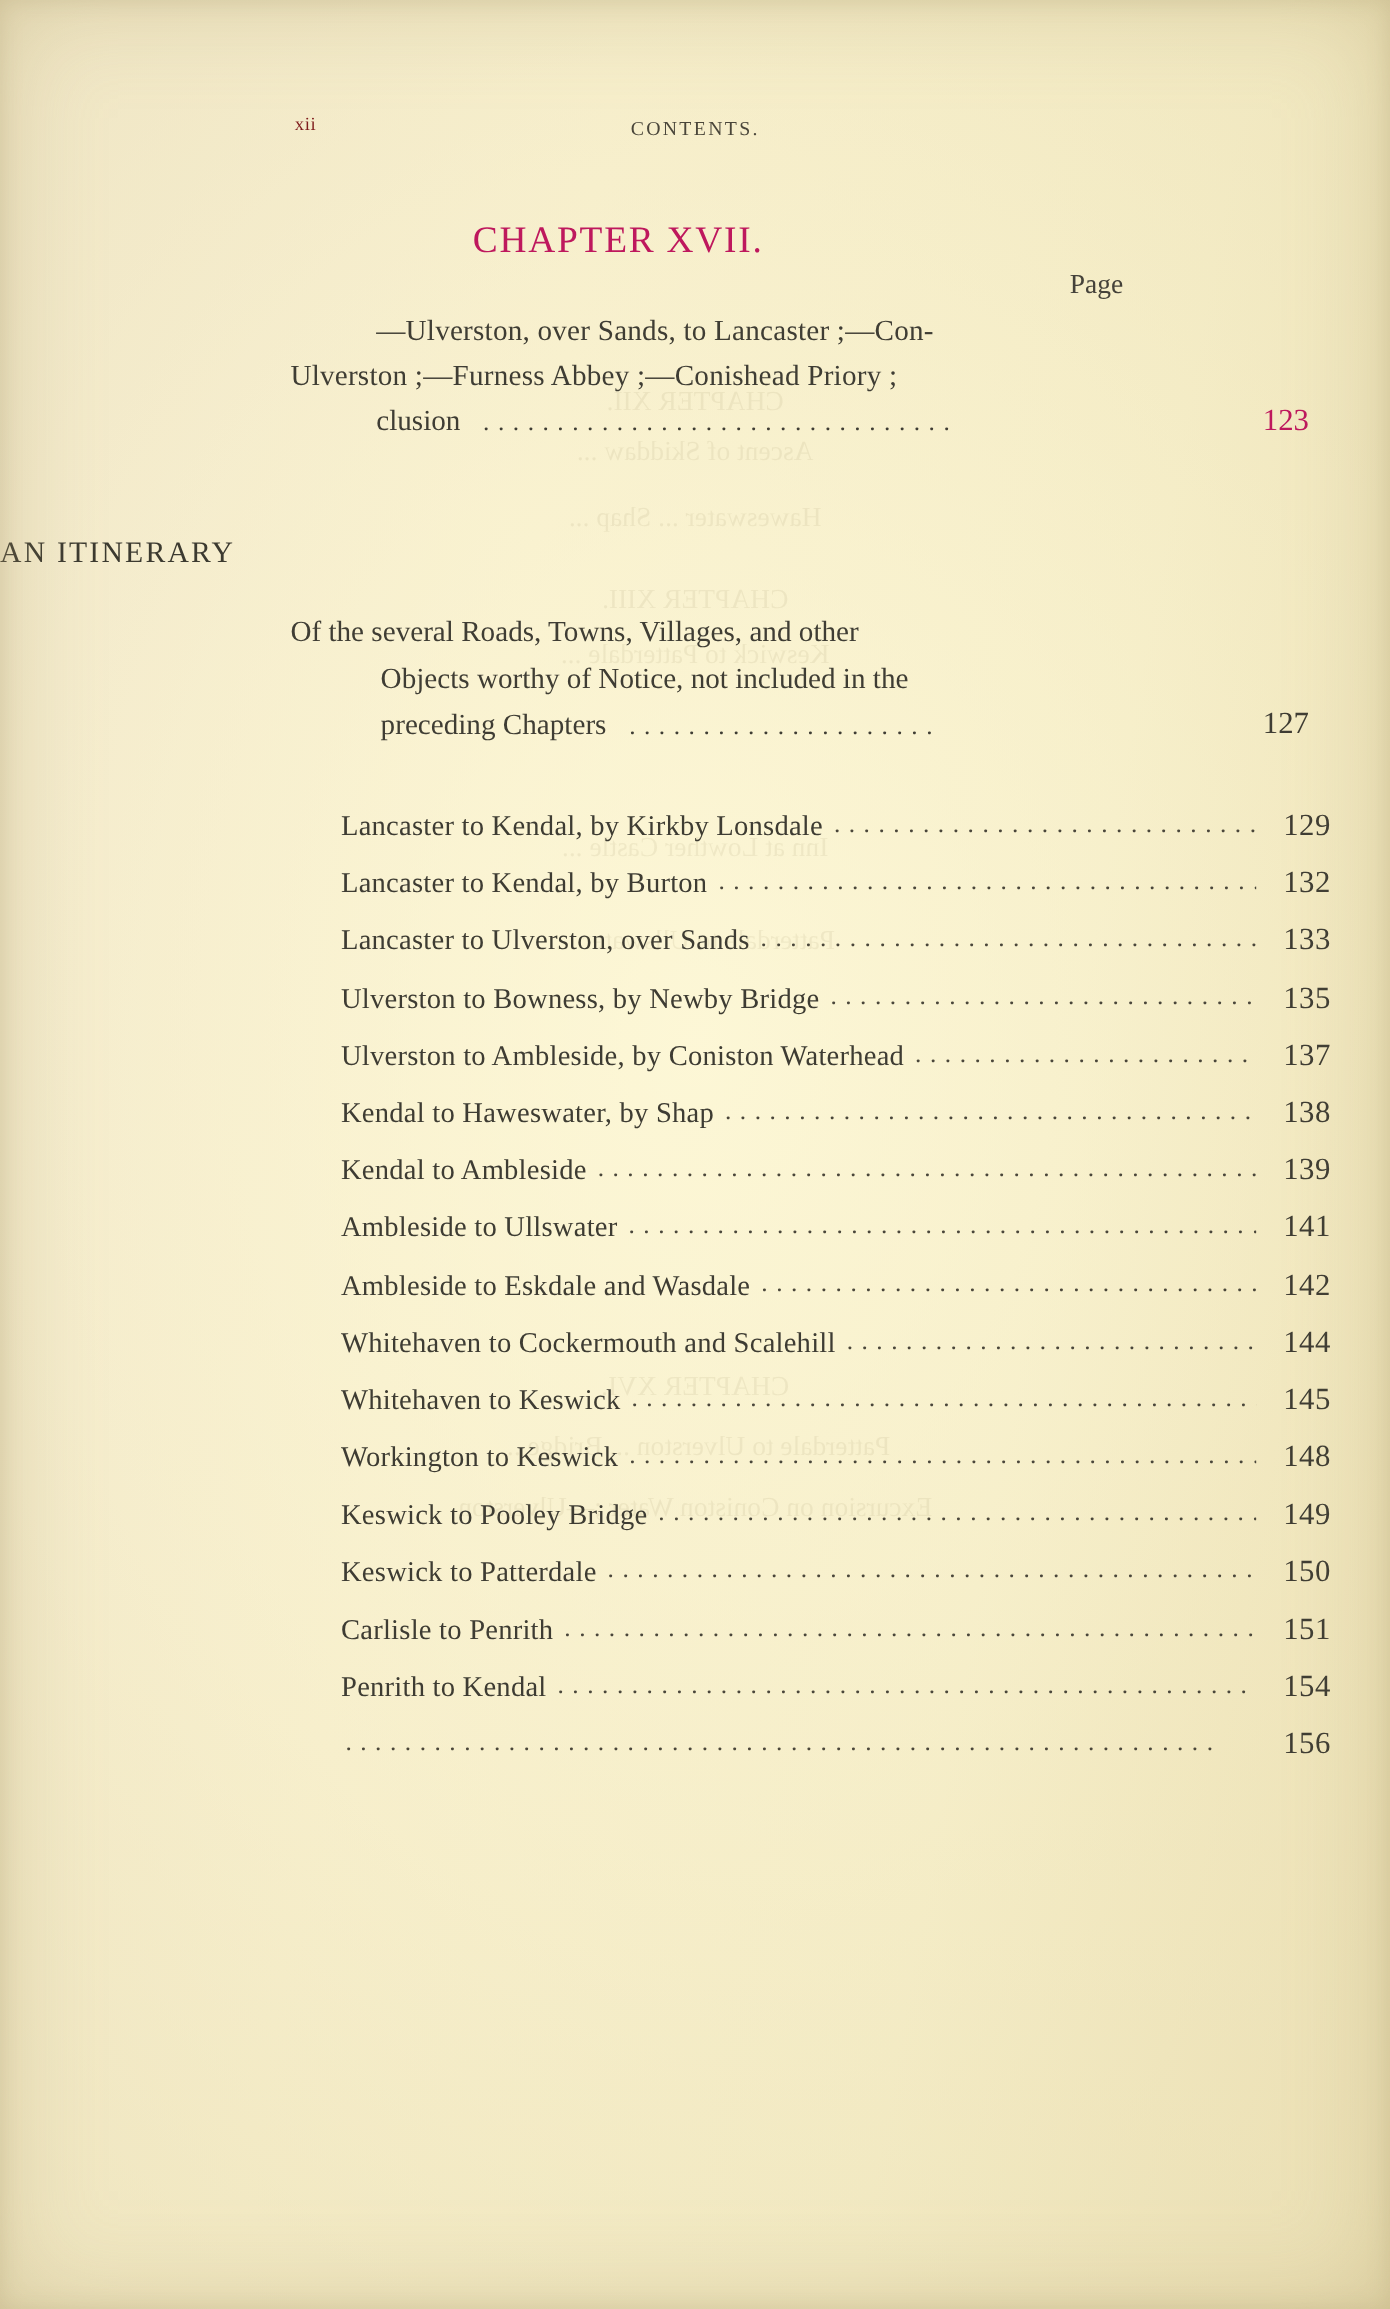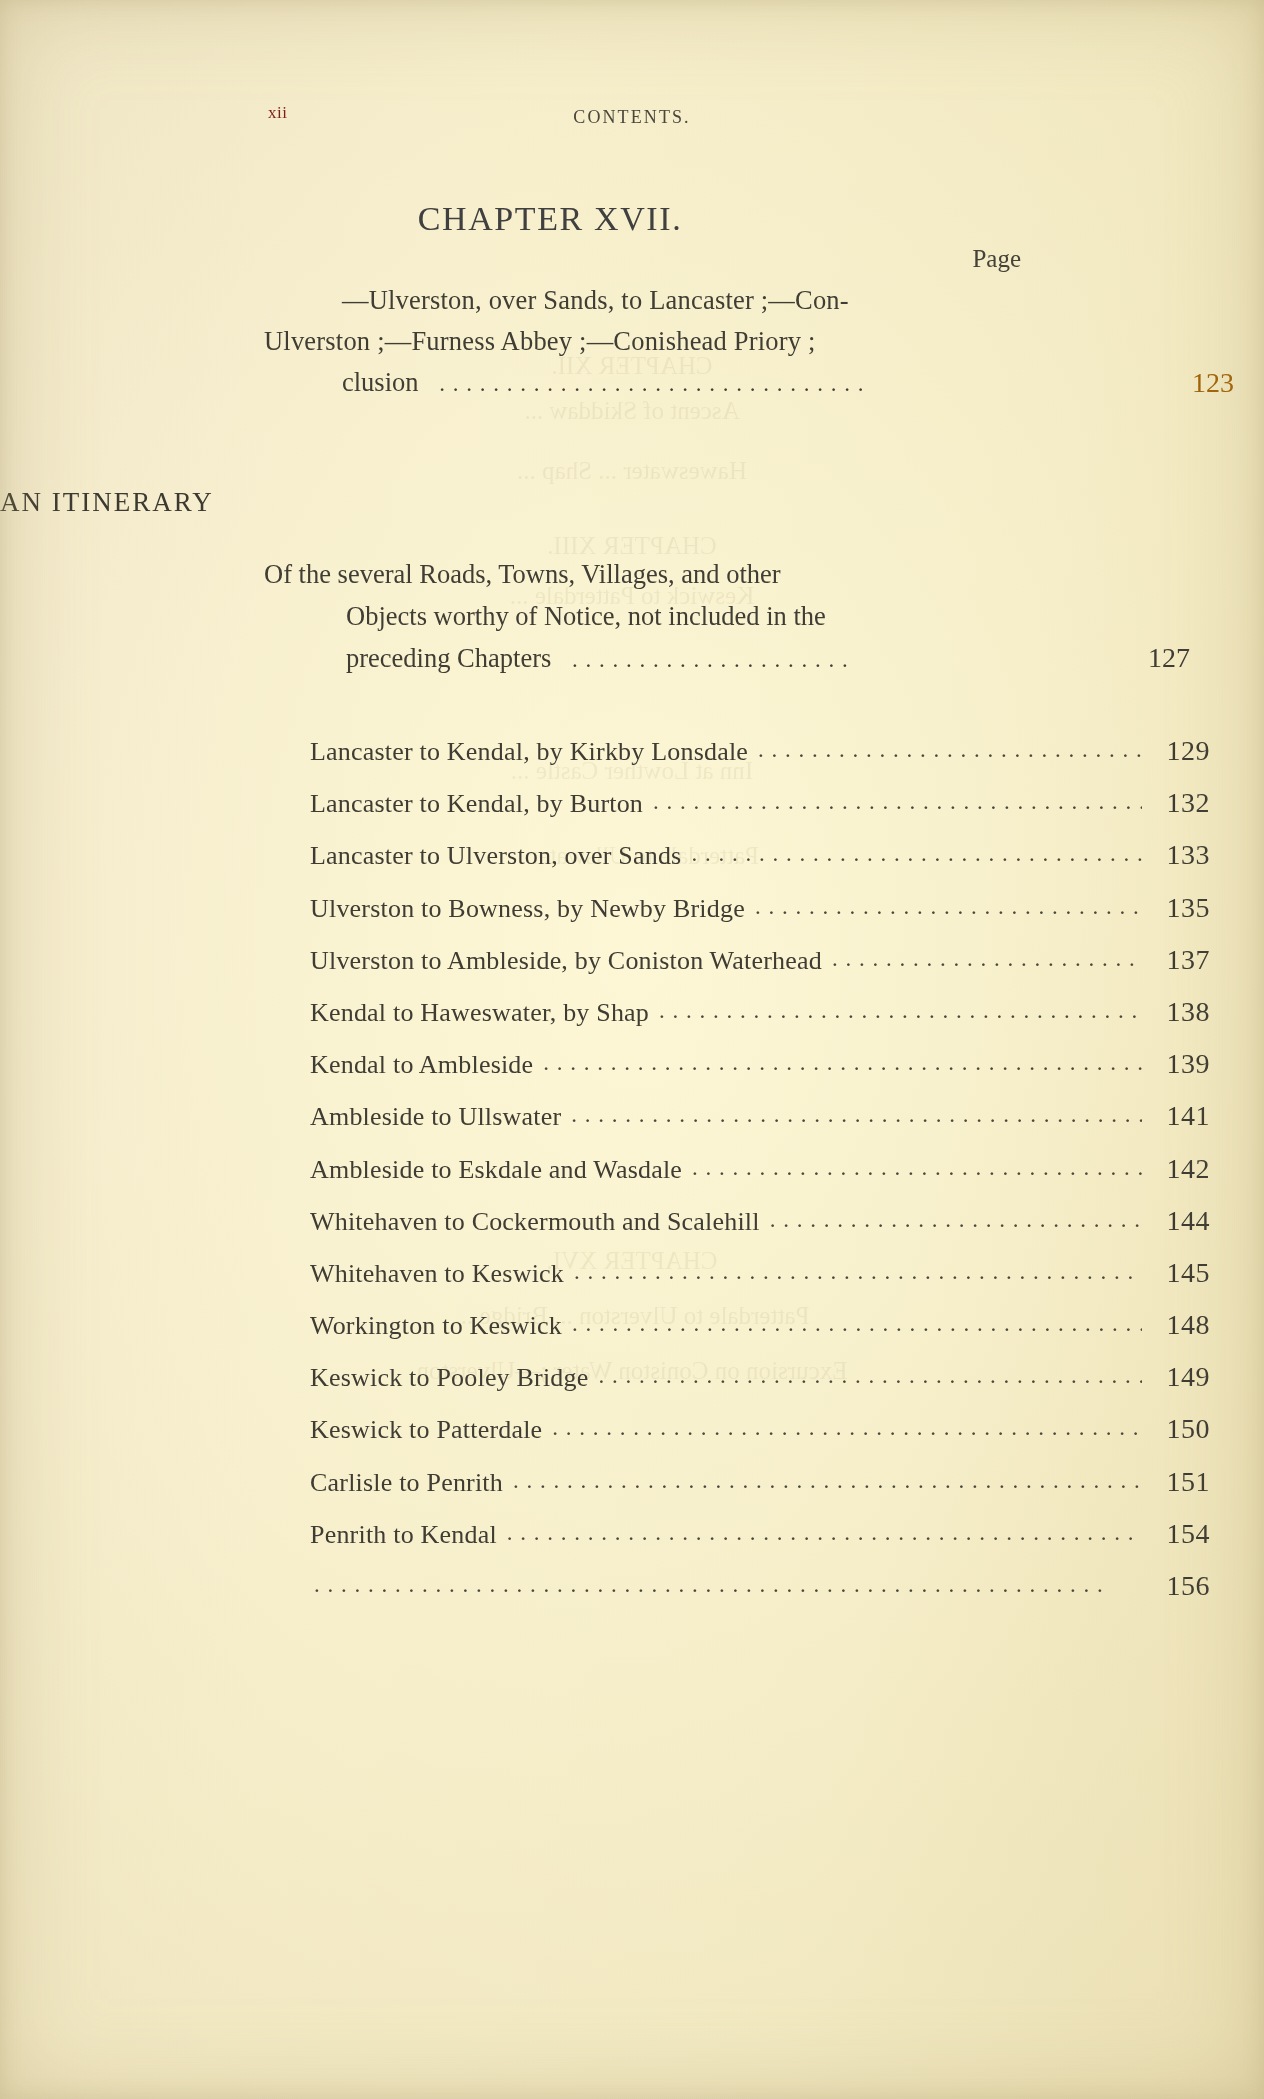--- a/index.html
+++ b/index.html
@@ -77,26 +77,26 @@
     text-align: center;
     font-size: 18px;
     letter-spacing: 2.1px;
     color: #4a463a;
   }
 
   
   .chapter-title {
     position: absolute;
     top: 200px;
-    left: 0;
+    left: 12px;
     width: 1100px;
     text-align: center;
     font-size: 34px;
     letter-spacing: 1.6px;
-    color: #404040;
+    color: #be185d;
   }
   .page-label {
     position: absolute;
     top: 245px;
     right: 243px;
     font-size: 25px;
     color: #45423a;
   }
 
   
@@ -114,22 +114,21 @@
     white-space: nowrap;
   }
   .chapter-entry .l1 { margin-left: 0px; letter-spacing: 0.2px; }
   .chapter-entry .l2 { margin-left: 78px; letter-spacing: 0.2px; }
   .chapter-entry .l3 { margin-left: 78px; }
   .num-123 {
     position: absolute;
     left: 884px;
     top: 82px;
     font-size: 28px;
-    color: #a16207;
-    margin-left: 44px;
+    color: #be185d;
   }
 
   
   .itin-head {
     position: absolute;
     top: 487px;
     left: 0;
     width: 1264px;
     text-align: left;
     font-size: 27px;

